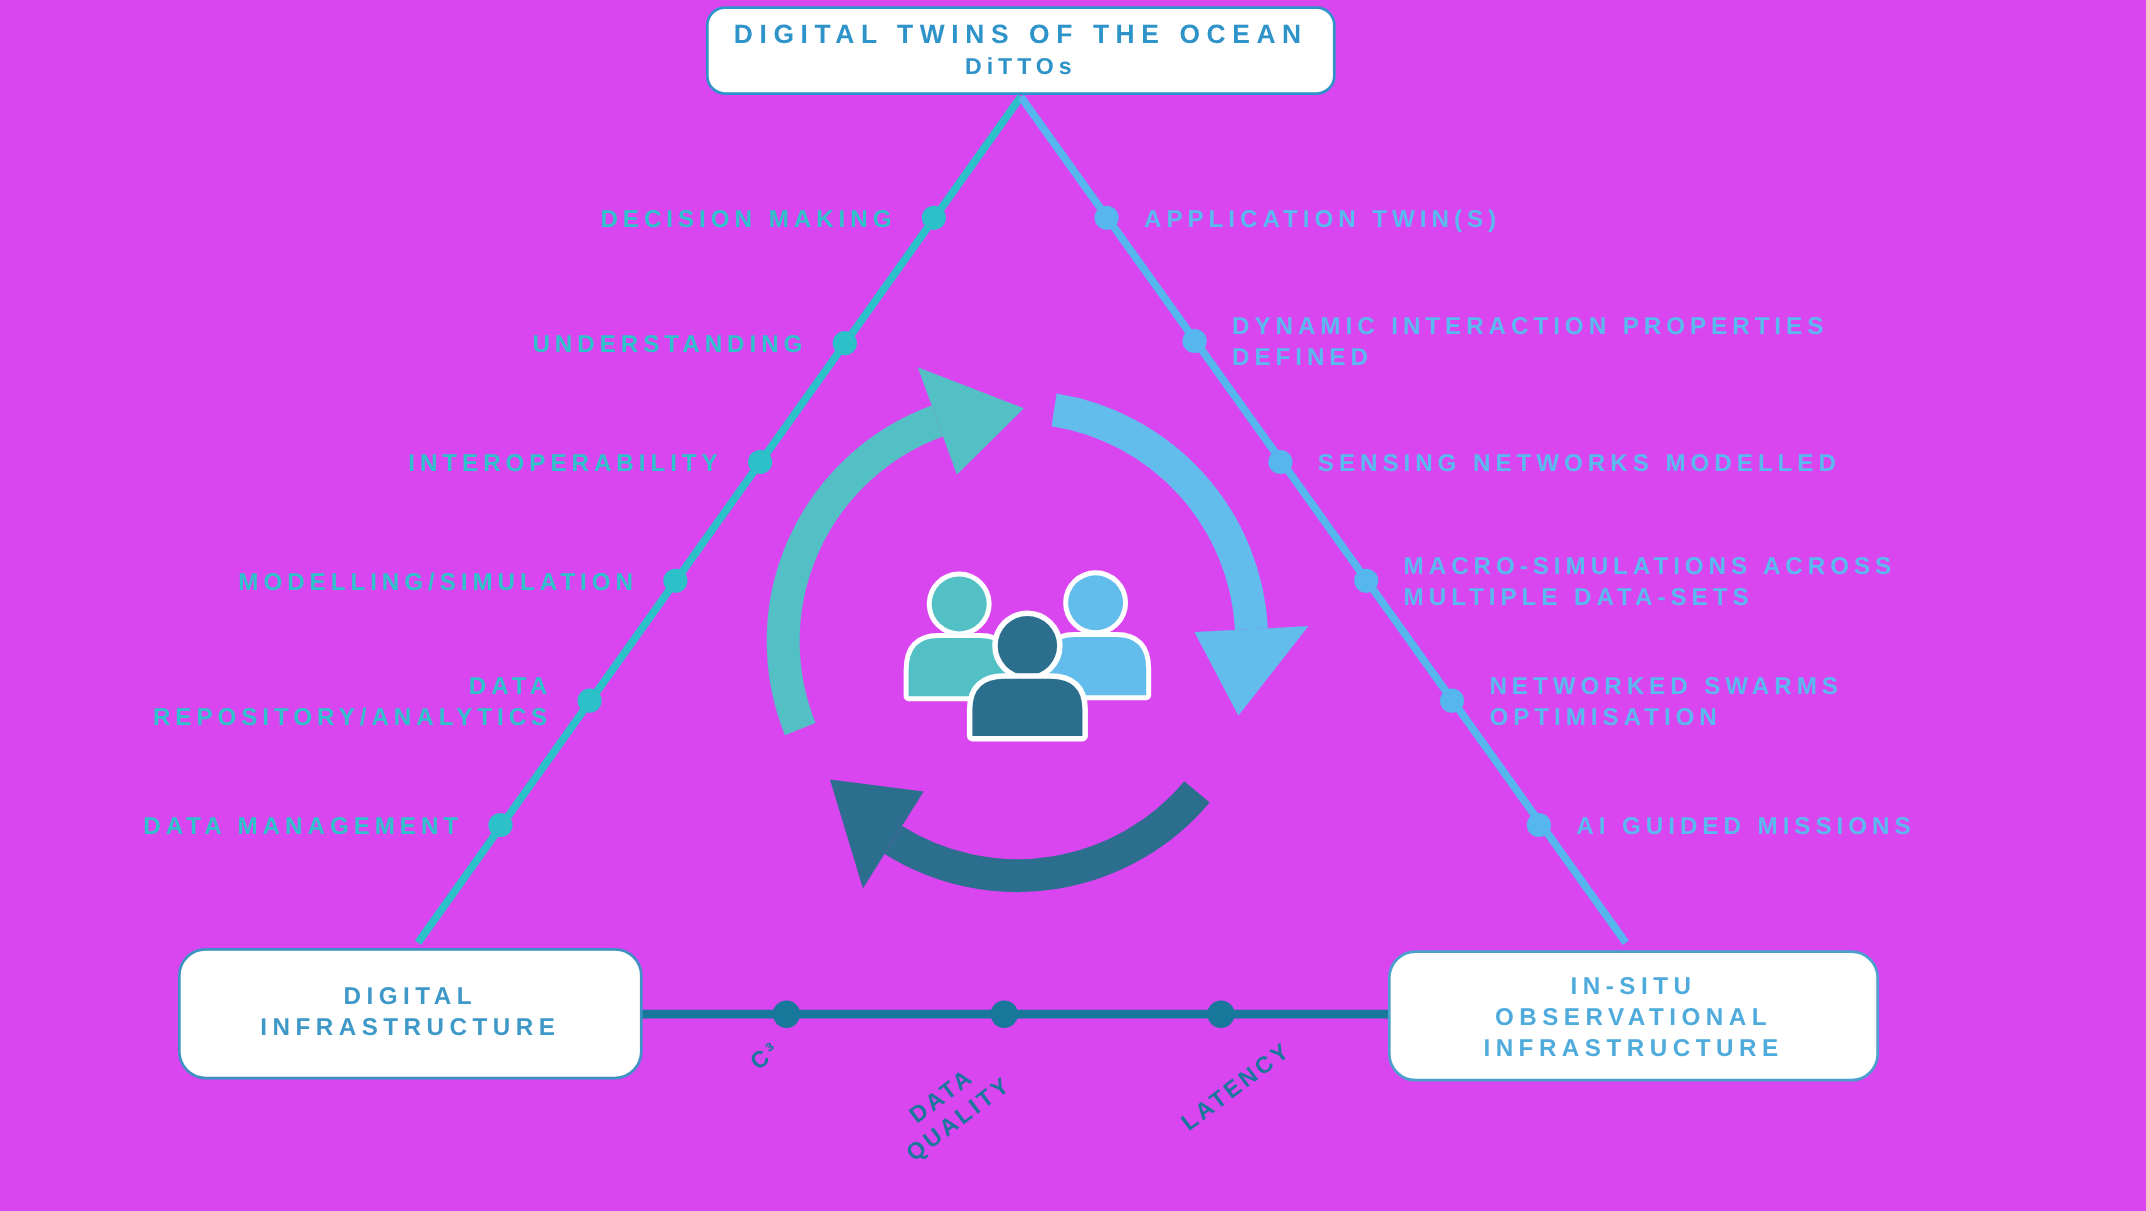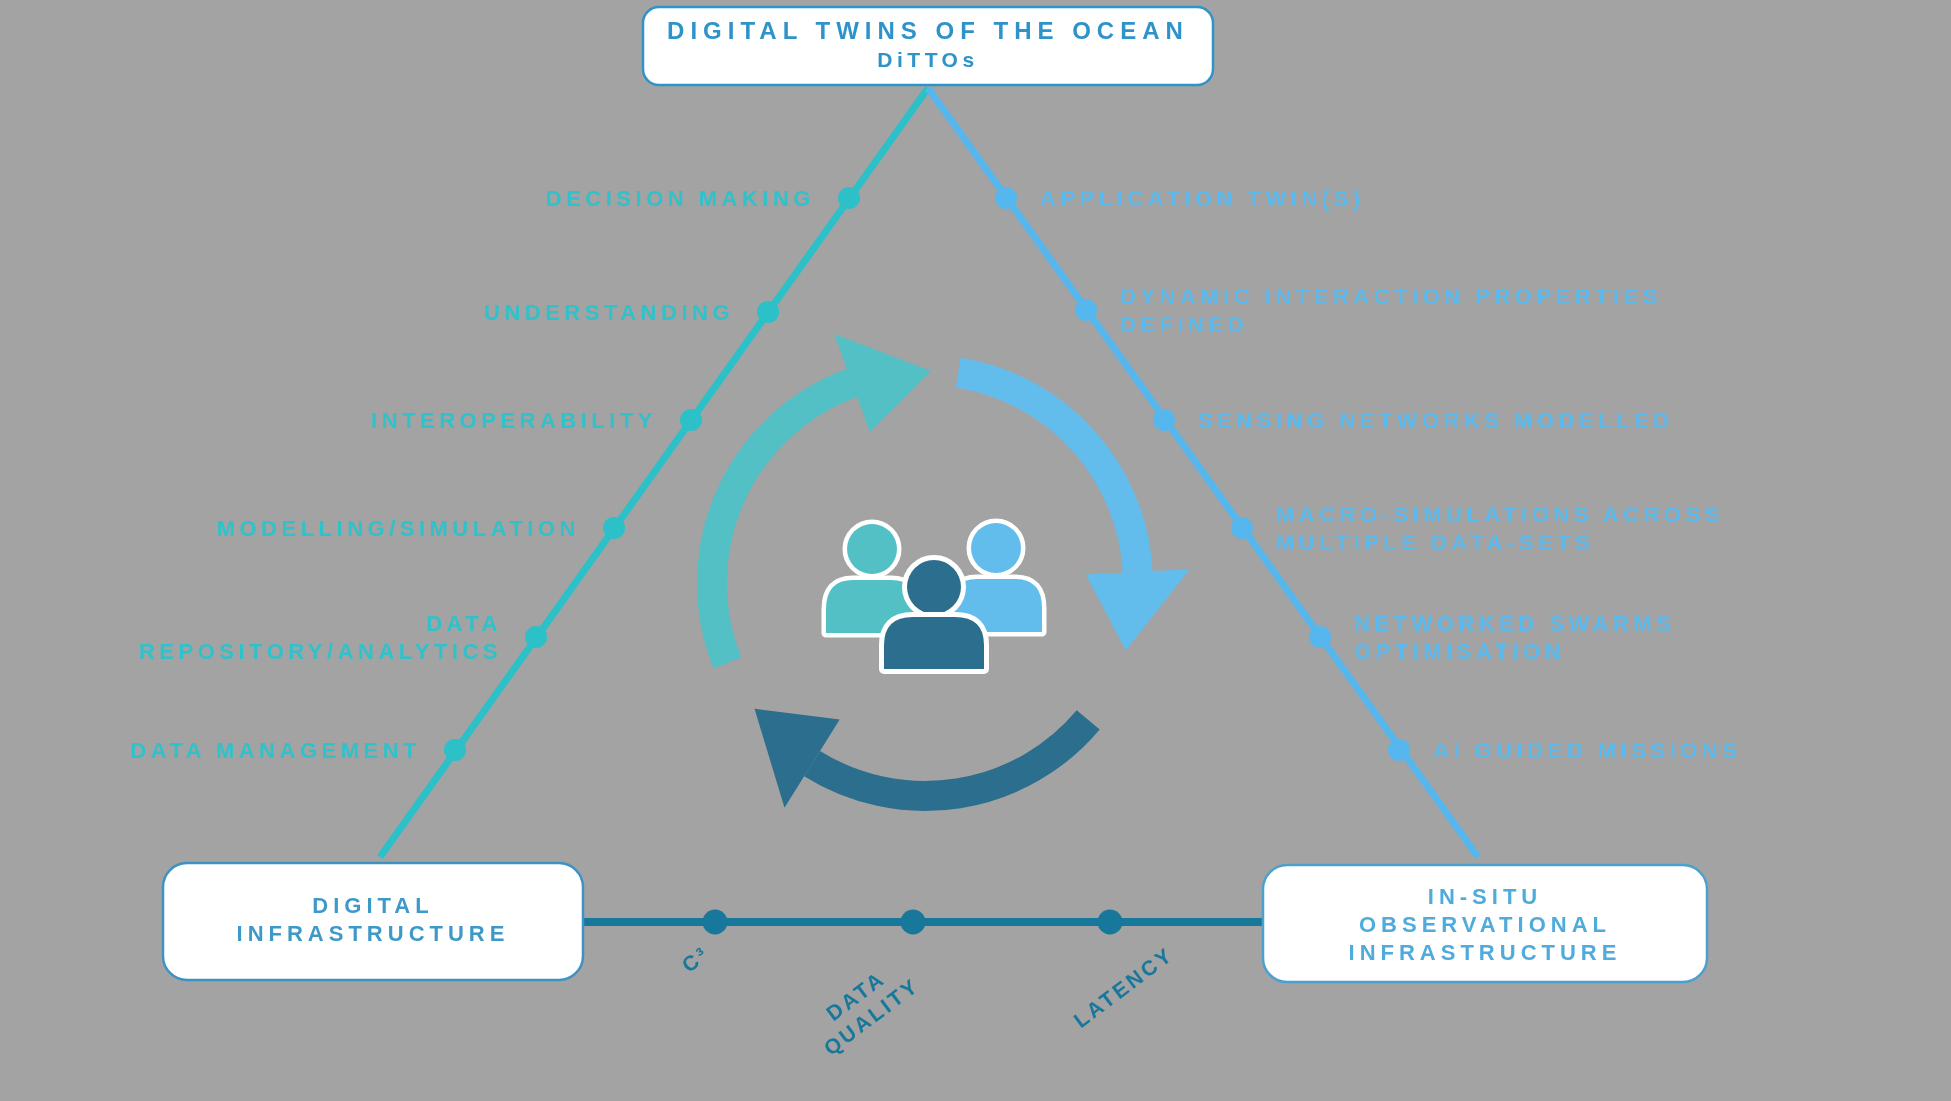--- a/index.html
+++ b/index.html
@@ -1,16 +1,16 @@
 <!DOCTYPE html>
 <html><head>
 <meta charset="utf-8">
 <style>
   html, body { margin: 0; padding: 0; background: #ffffff; }
-  .stage { width: 1951px; height: 1101px; background: #a3a3a3; position: relative; overflow: hidden; }
+  .stage { width: 1951px; height: 1101px; background: #d946ef; position: relative; overflow: hidden; }
   svg { display: block; font-family: "Liberation Sans", sans-serif; }
   .side-lbl  { font-size: 22px; font-weight: bold; letter-spacing: 4.5px; }
   .box-lbl   { font-size: 22px; font-weight: bold; letter-spacing: 5px; }
   .title-lbl { font-size: 24px; font-weight: bold; letter-spacing: 6px; }
   .sub-lbl   { font-size: 21px; font-weight: bold; letter-spacing: 4.5px; }
   .bot-lbl   { font-size: 21px; font-weight: bold; letter-spacing: 3px; }
   .vbox { fill: #ffffff; stroke-width: 2.5px; }
 </style>
 </head>
 <body>

